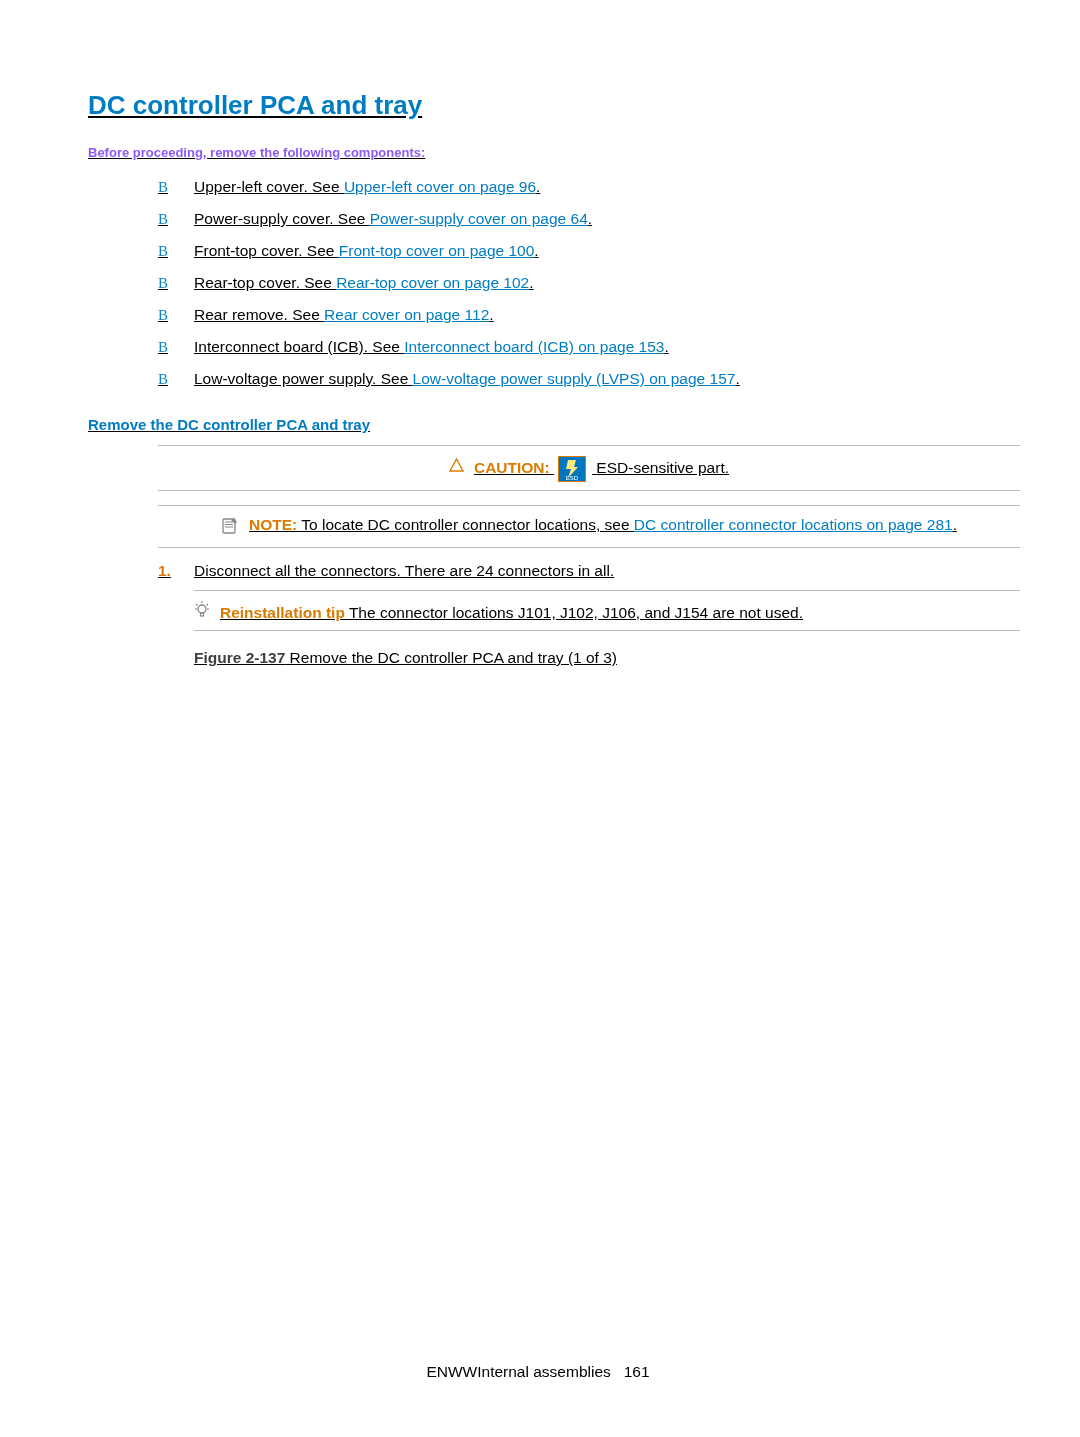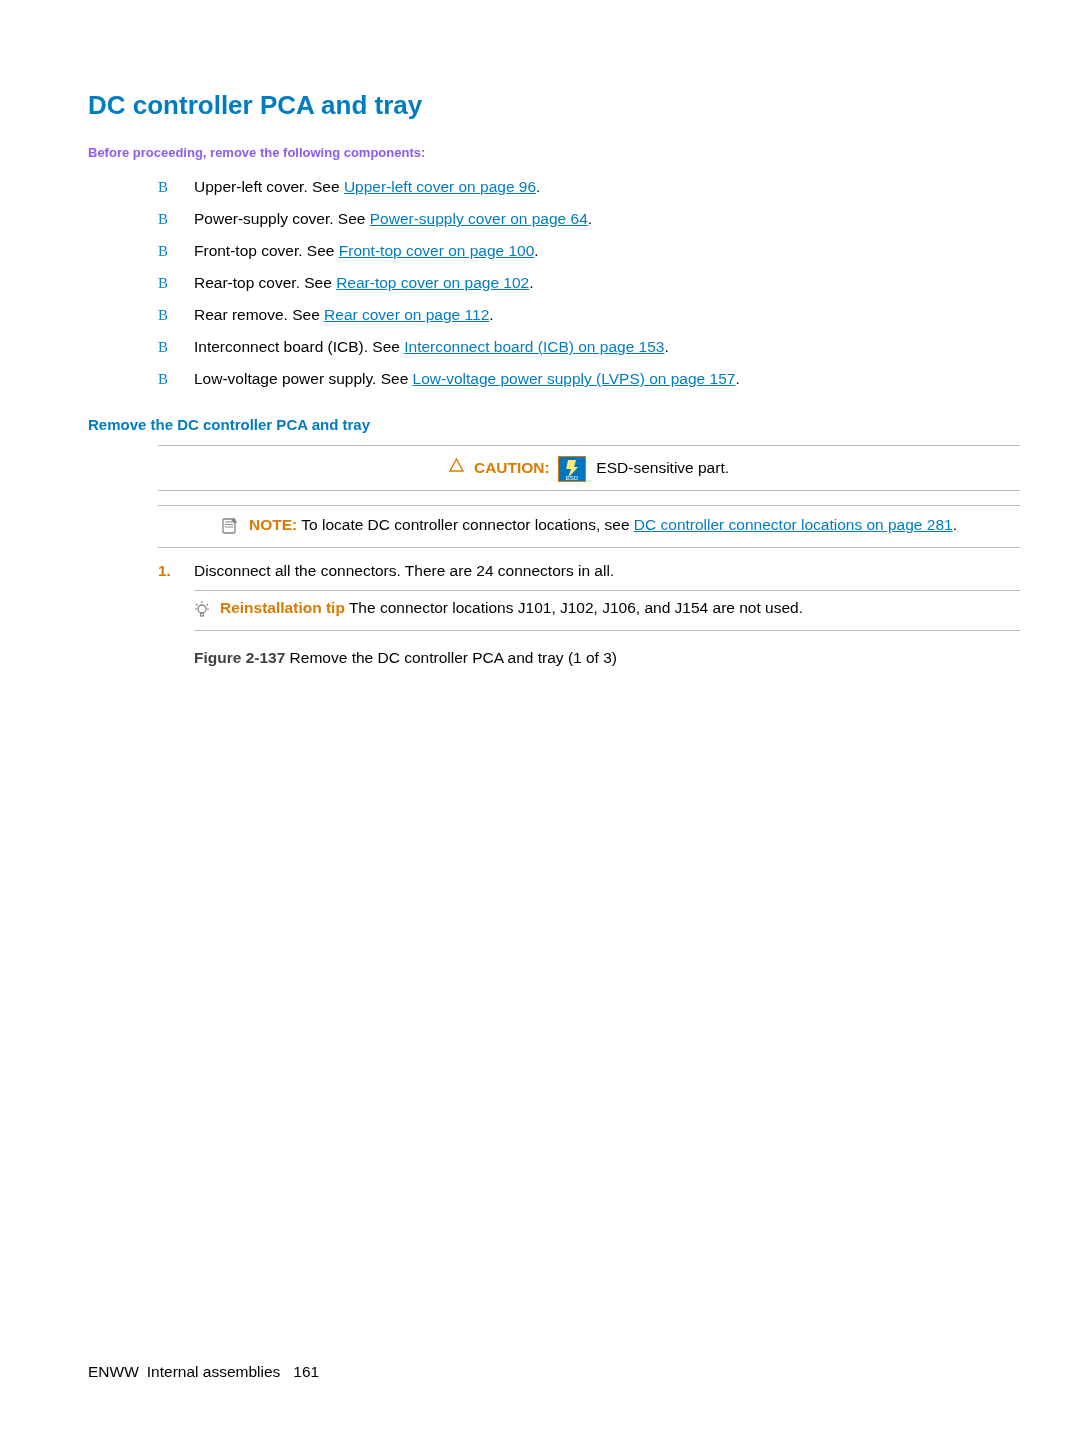--- a/index.html
+++ b/index.html
@@ -9,20 +9,21 @@
     font-family: Arial, Helvetica, sans-serif;
     font-size: 15.5px;
     color: #000;
     width: 1080px;
     height: 1437px;
     position: relative;
     box-sizing: border-box;
   }
   .page {
     padding: 90px 60px 0 88px;
+    text-decoration: underline;
   }
   .h1 {
     color: #007cc2;
     font-size: 26px;
     font-weight: bold;
     margin: 0 0 24px 0;
   }
   .h3-orange {
     color: #8b5cf6;
     font-size: 13px;
@@ -101,39 +102,38 @@
     font-weight: bold;
     width: 36px;
     flex-shrink: 0;
   }
   .sub-callout {
     margin-left: 106px;
     border-top: 1px solid #bbb;
     border-bottom: 1px solid #bbb;
     padding: 8px 0 8px 0;
     display: flex;
-    align-items: flex-start;
+    align-items: flex-end;
     margin-top: 10px;
   }
   .figure-caption {
     margin: 18px 0 0 106px;
   }
   .fig-label {
     color: #404040;
     font-weight: bold;
   }
   .footer {
     position: absolute;
     bottom: 56px;
     left: 88px;
     right: 92px;
     display: flex;
-    justify-content: flex-start;
+    justify-content: center;
     font-size: 15.5px;
-    gap: 8px;
   }
 </style>
 </head>
 <body>
 
 <div class="page">
   <h1 class="h1">DC controller PCA and tray</h1>
 
   <div class="h3-orange">Before proceeding, remove the following components:</div>
 

